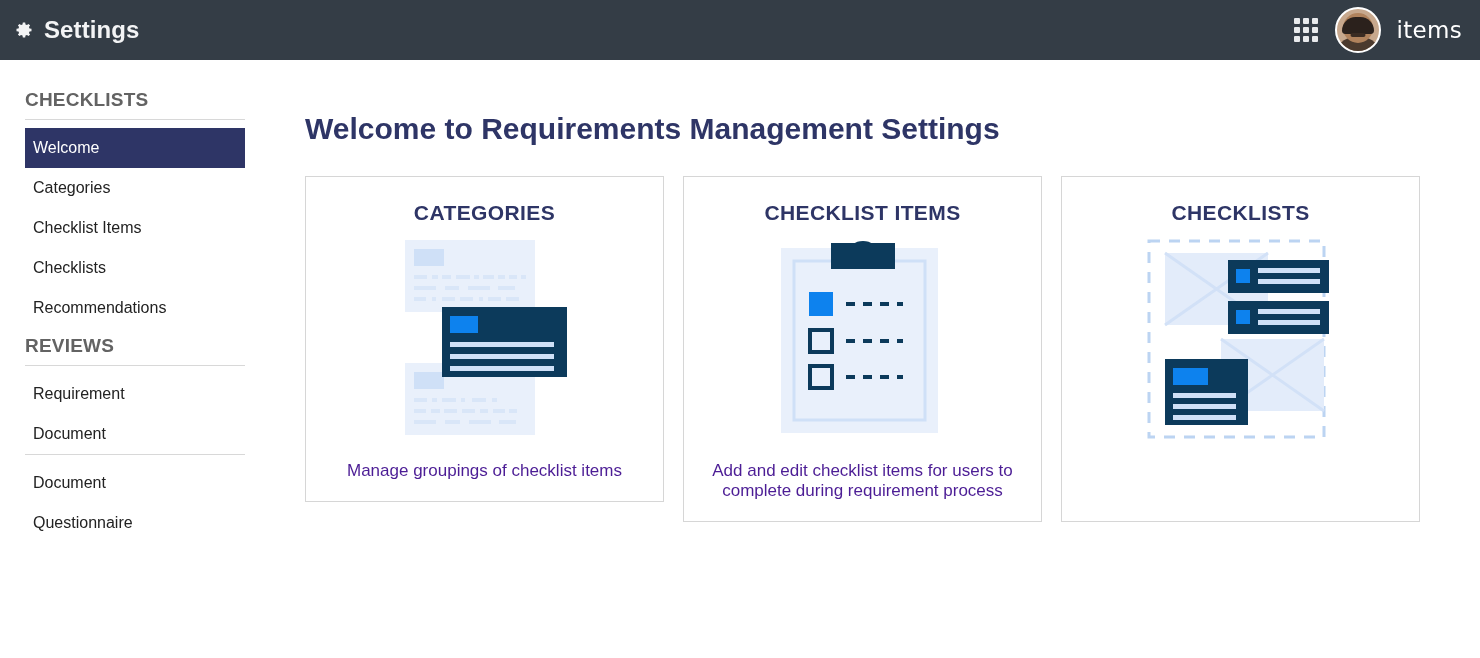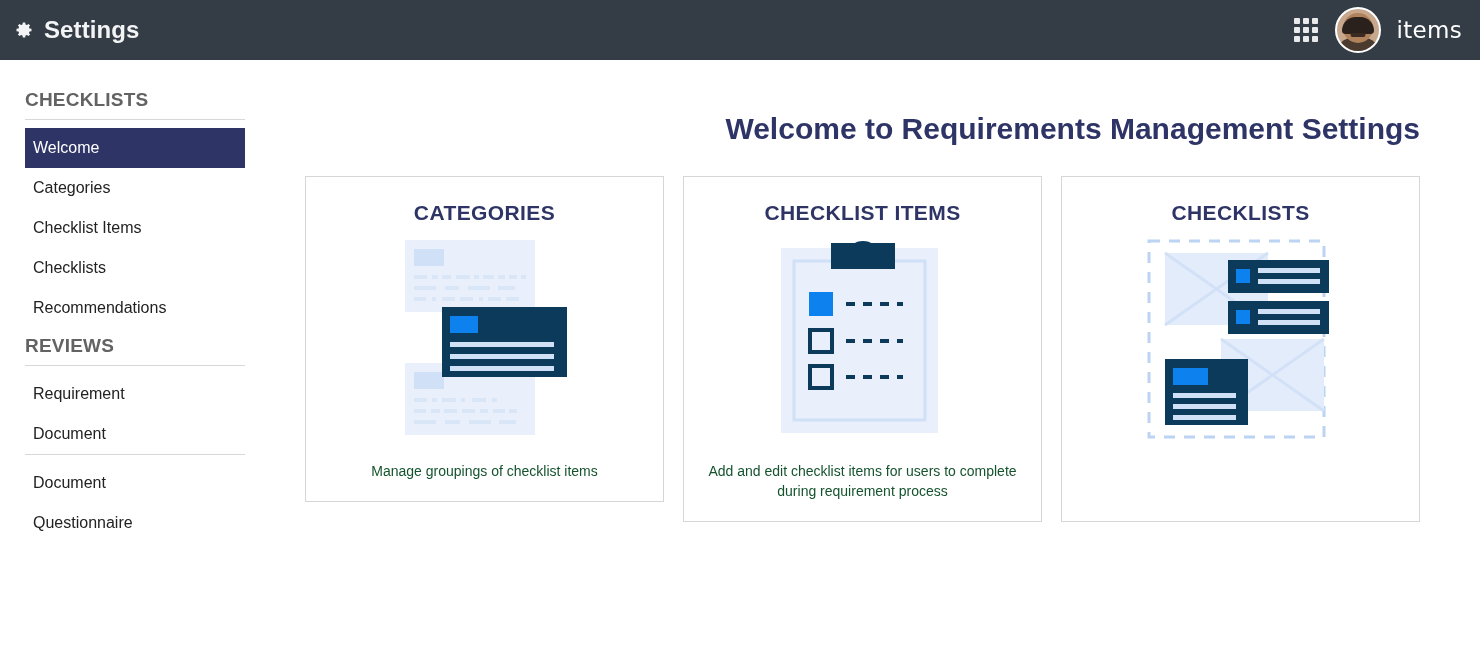--- a/index.html
+++ b/index.html
@@ -84,38 +84,38 @@
     padding: 9px 0 9px 8px; cursor: pointer;
     line-height: 22px;
   }
   .nav-item.active {
     background: #2e3566; color: #ffffff;
   }
 
   
   .main { flex: 1; padding: 0 60px 0 35px; }
   .page-title {
-    text-align: right; color: #2e3566;
+    text-align: left; color: #2e3566;
     font-size: 30px; font-weight: bold;
     margin: 51px 0 0 0; line-height: 36px;
   }
   .cards { display: flex; gap: 19px; margin-top: 29px; }
   .card {
     flex: 1; border: 1px solid #d6d6d6; background: #fff;
     display: flex; flex-direction: column; align-items: center;
     padding: 24px 16px 20px 16px; cursor: pointer;
   }
   .card.short { align-self: flex-start; }
   .card-title {
     color: #2e3566; font-size: 21px; font-weight: bold;
     letter-spacing: .4px; margin-bottom: 10px;
   }
   .card-art { display: flex; align-items: center; justify-content: center; }
   .card-desc {
-    font-size: 14px; color: #14532d; text-align: center;
+    font-size: 17px; color: #4c1d95; text-align: center;
     line-height: 20px; margin-top: 16px; max-width: 330px;
   }
 </style>
 </head>
 <body>
 
 <div class="topbar">
   <div class="topbar-left">
     <span class="gear-icon">
       <svg viewBox="0 0 24 24" width="20" height="20" fill="#f3f4f5">

